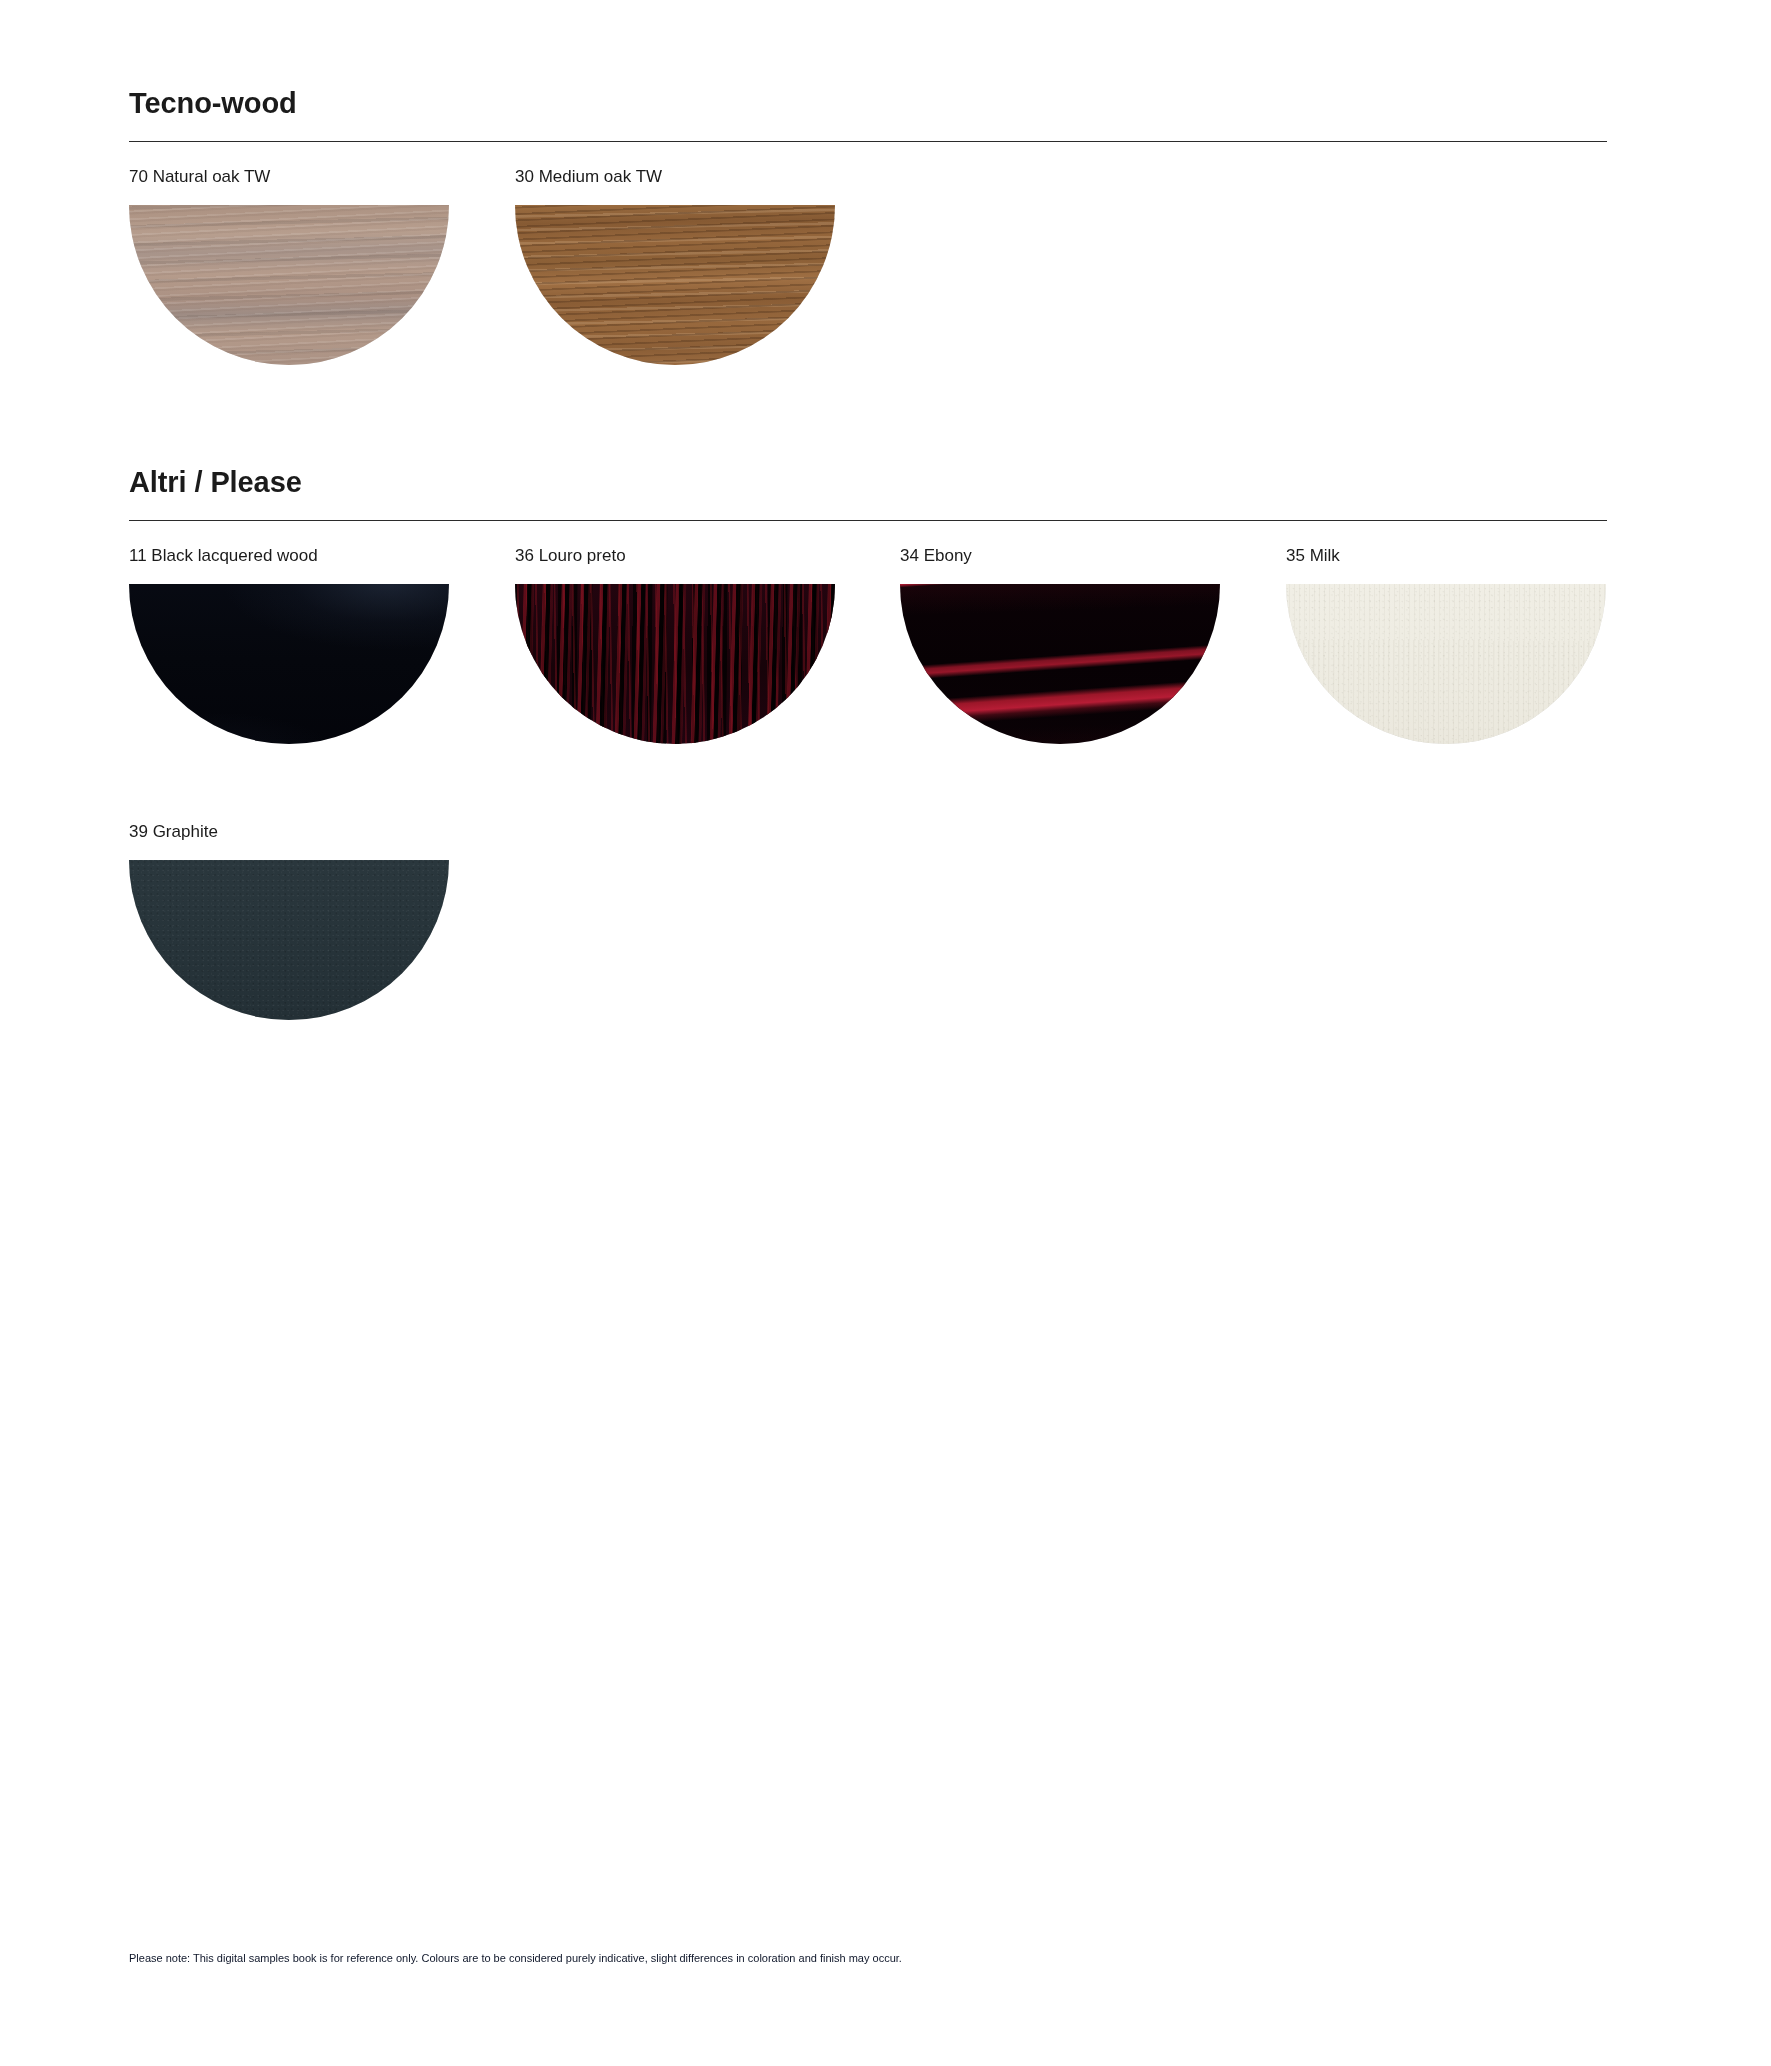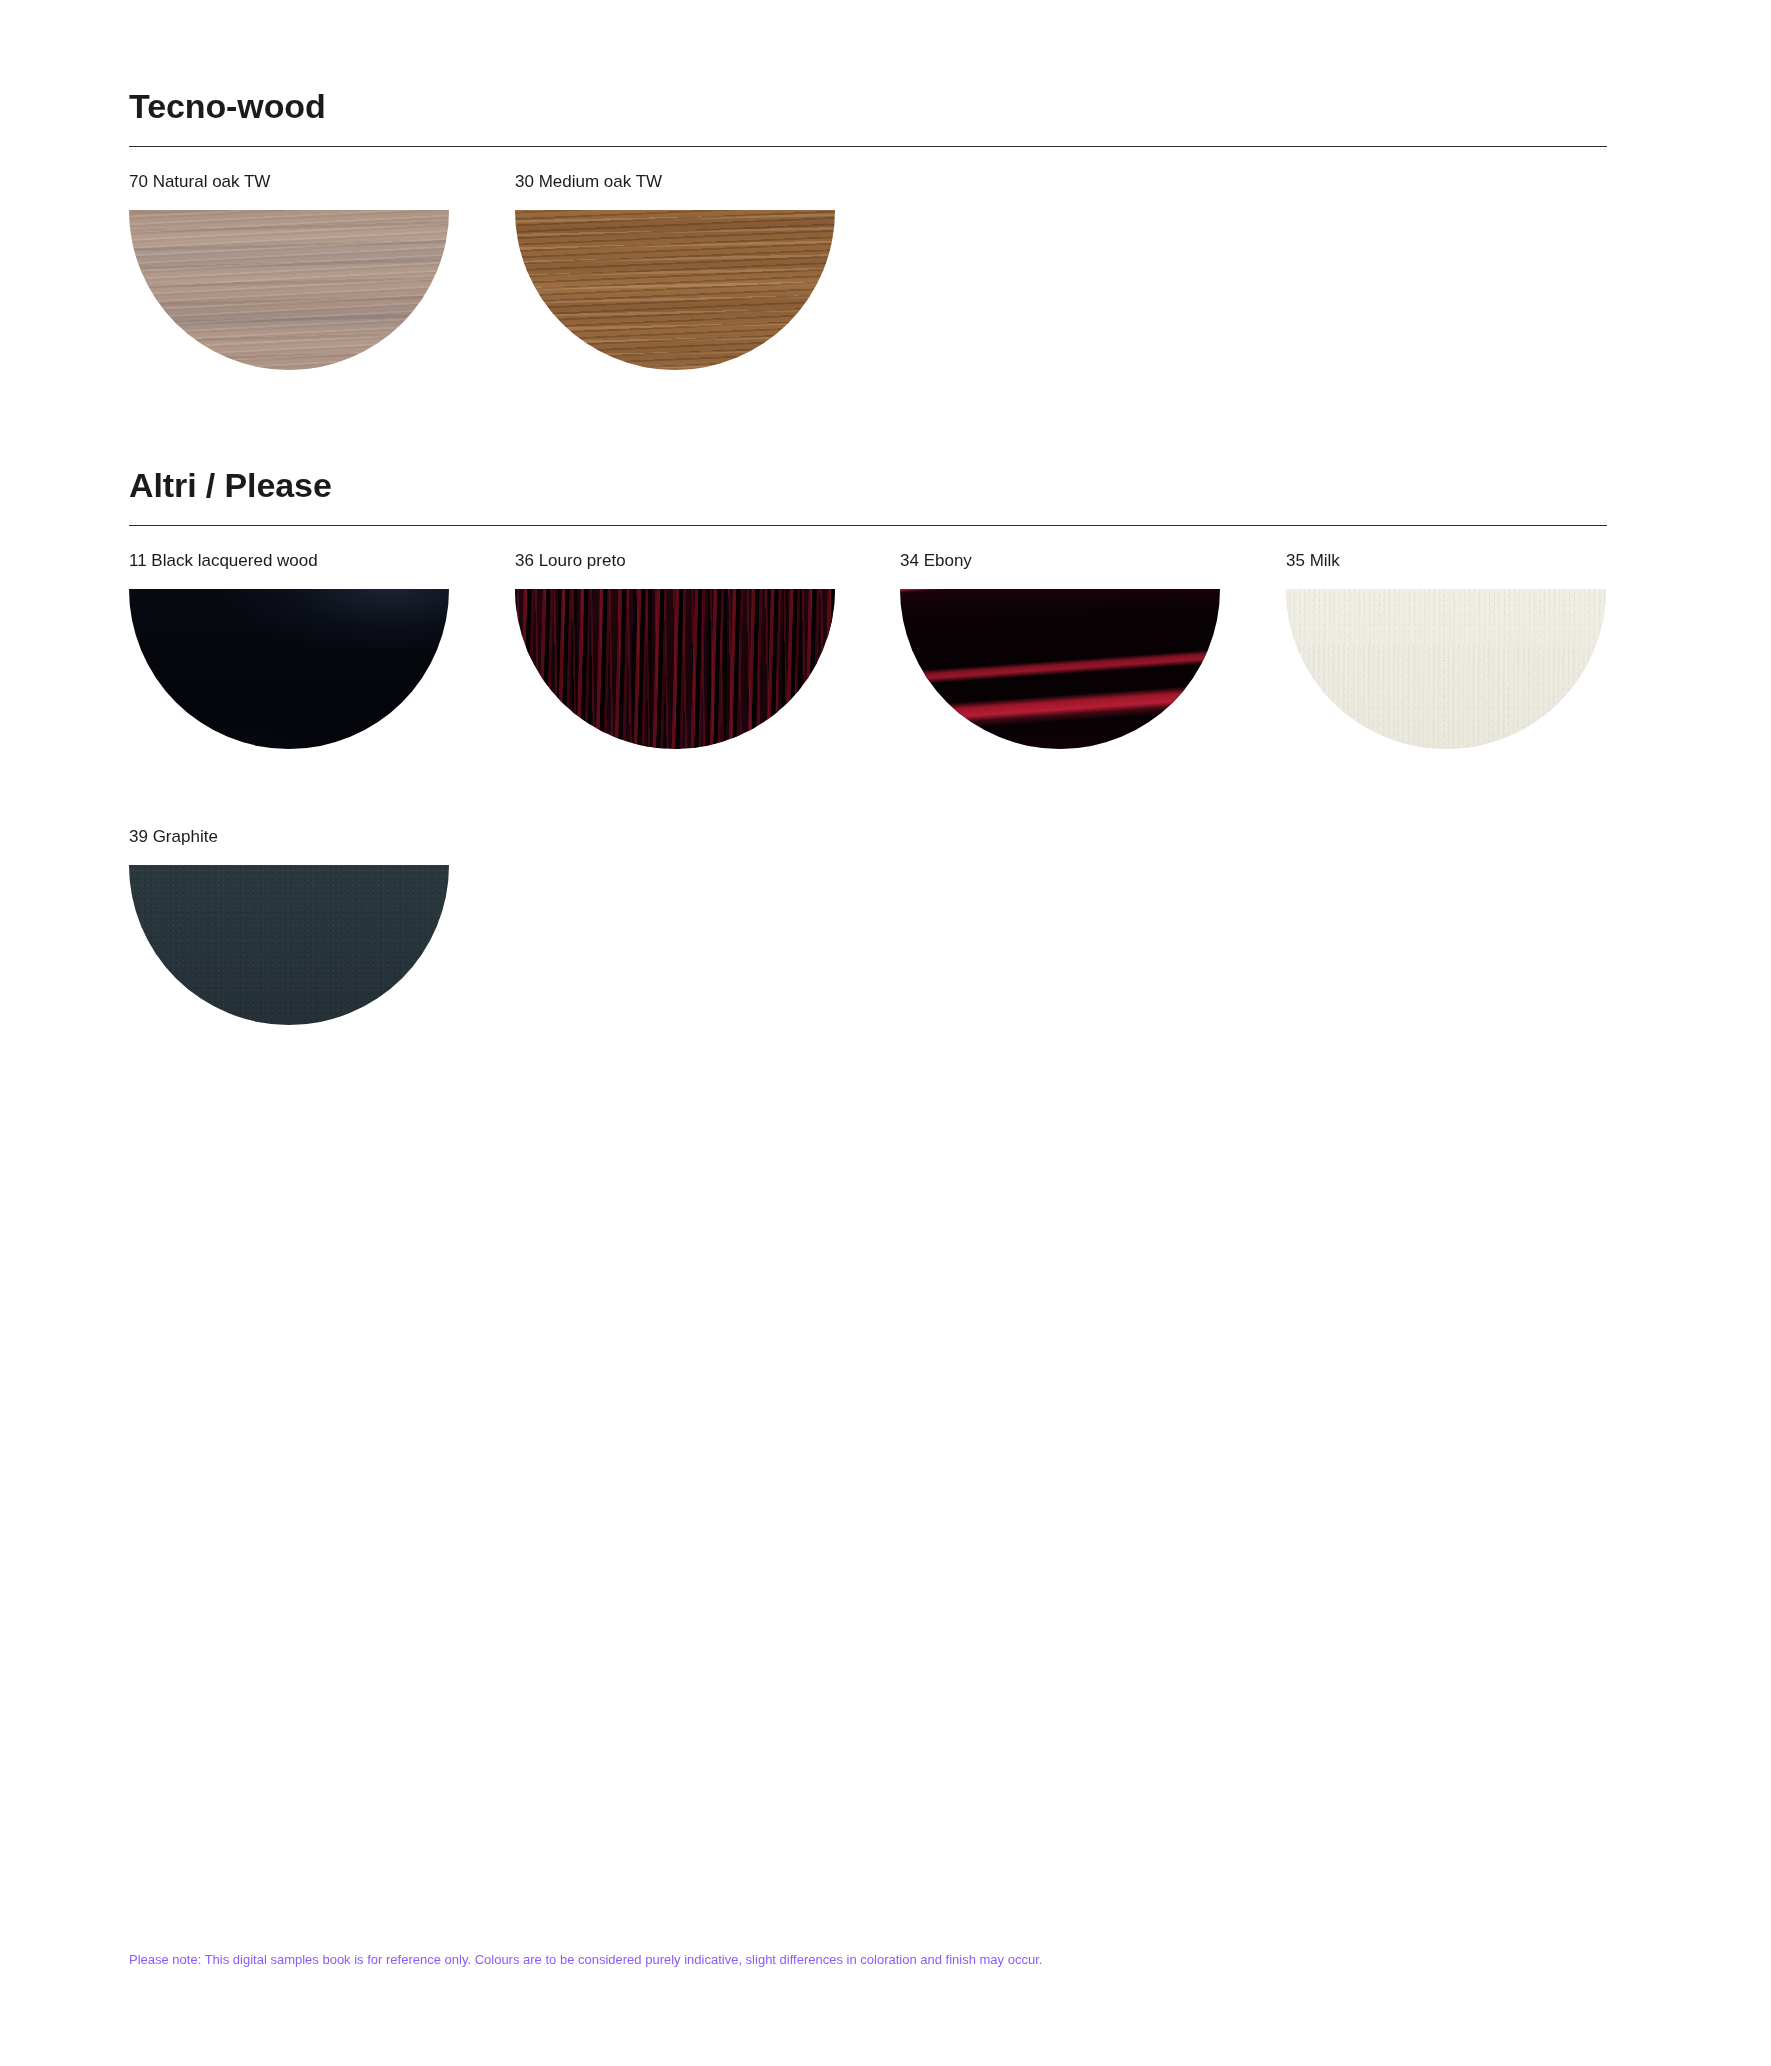--- a/index.html
+++ b/index.html
@@ -24,21 +24,21 @@
     left: 129px;
     top: 0;
     width: 1478px;
     height: 2066px;
   }
 
   
   .section { position: absolute; left: 0; width: 1478px; }
 
   .section-title {
-    font-size: 34px;
+    font-size: 29px;
     letter-spacing: -0.1px;
     color: #1b1b1b;
     white-space: nowrap;
     line-height: 1;
   }
   .section-title .w-bold   { font-weight: bold; }
   .section-title .w-normal { font-weight: bold; text-align: right; }
 
   .rule {
     margin-top: 23px;
@@ -191,23 +191,23 @@
       radial-gradient(circle at 46% 84%, rgba(0,0,0,0.18) 0.5px, rgba(0,0,0,0) 1px),
       linear-gradient(179deg, #2b383e 0%, #27343a 46%, #232f35 100%);
     background-size: 5px 5px, 7.8px 7.8px, 6.4px 6.4px, auto;
   }
 
   
   .footnote {
     position: absolute;
     left: 129px;
     top: 1953px;
-    font-size: 13px;
+    font-size: 11px;
     line-height: 1;
-    color: #8b5cf6;
+    color: #0f172a;
     white-space: nowrap;
   }
 
   
   .margin-labels {
     position: absolute;
     right: 0;
     top: 0;
     width: 164px;
     height: 2066px;

